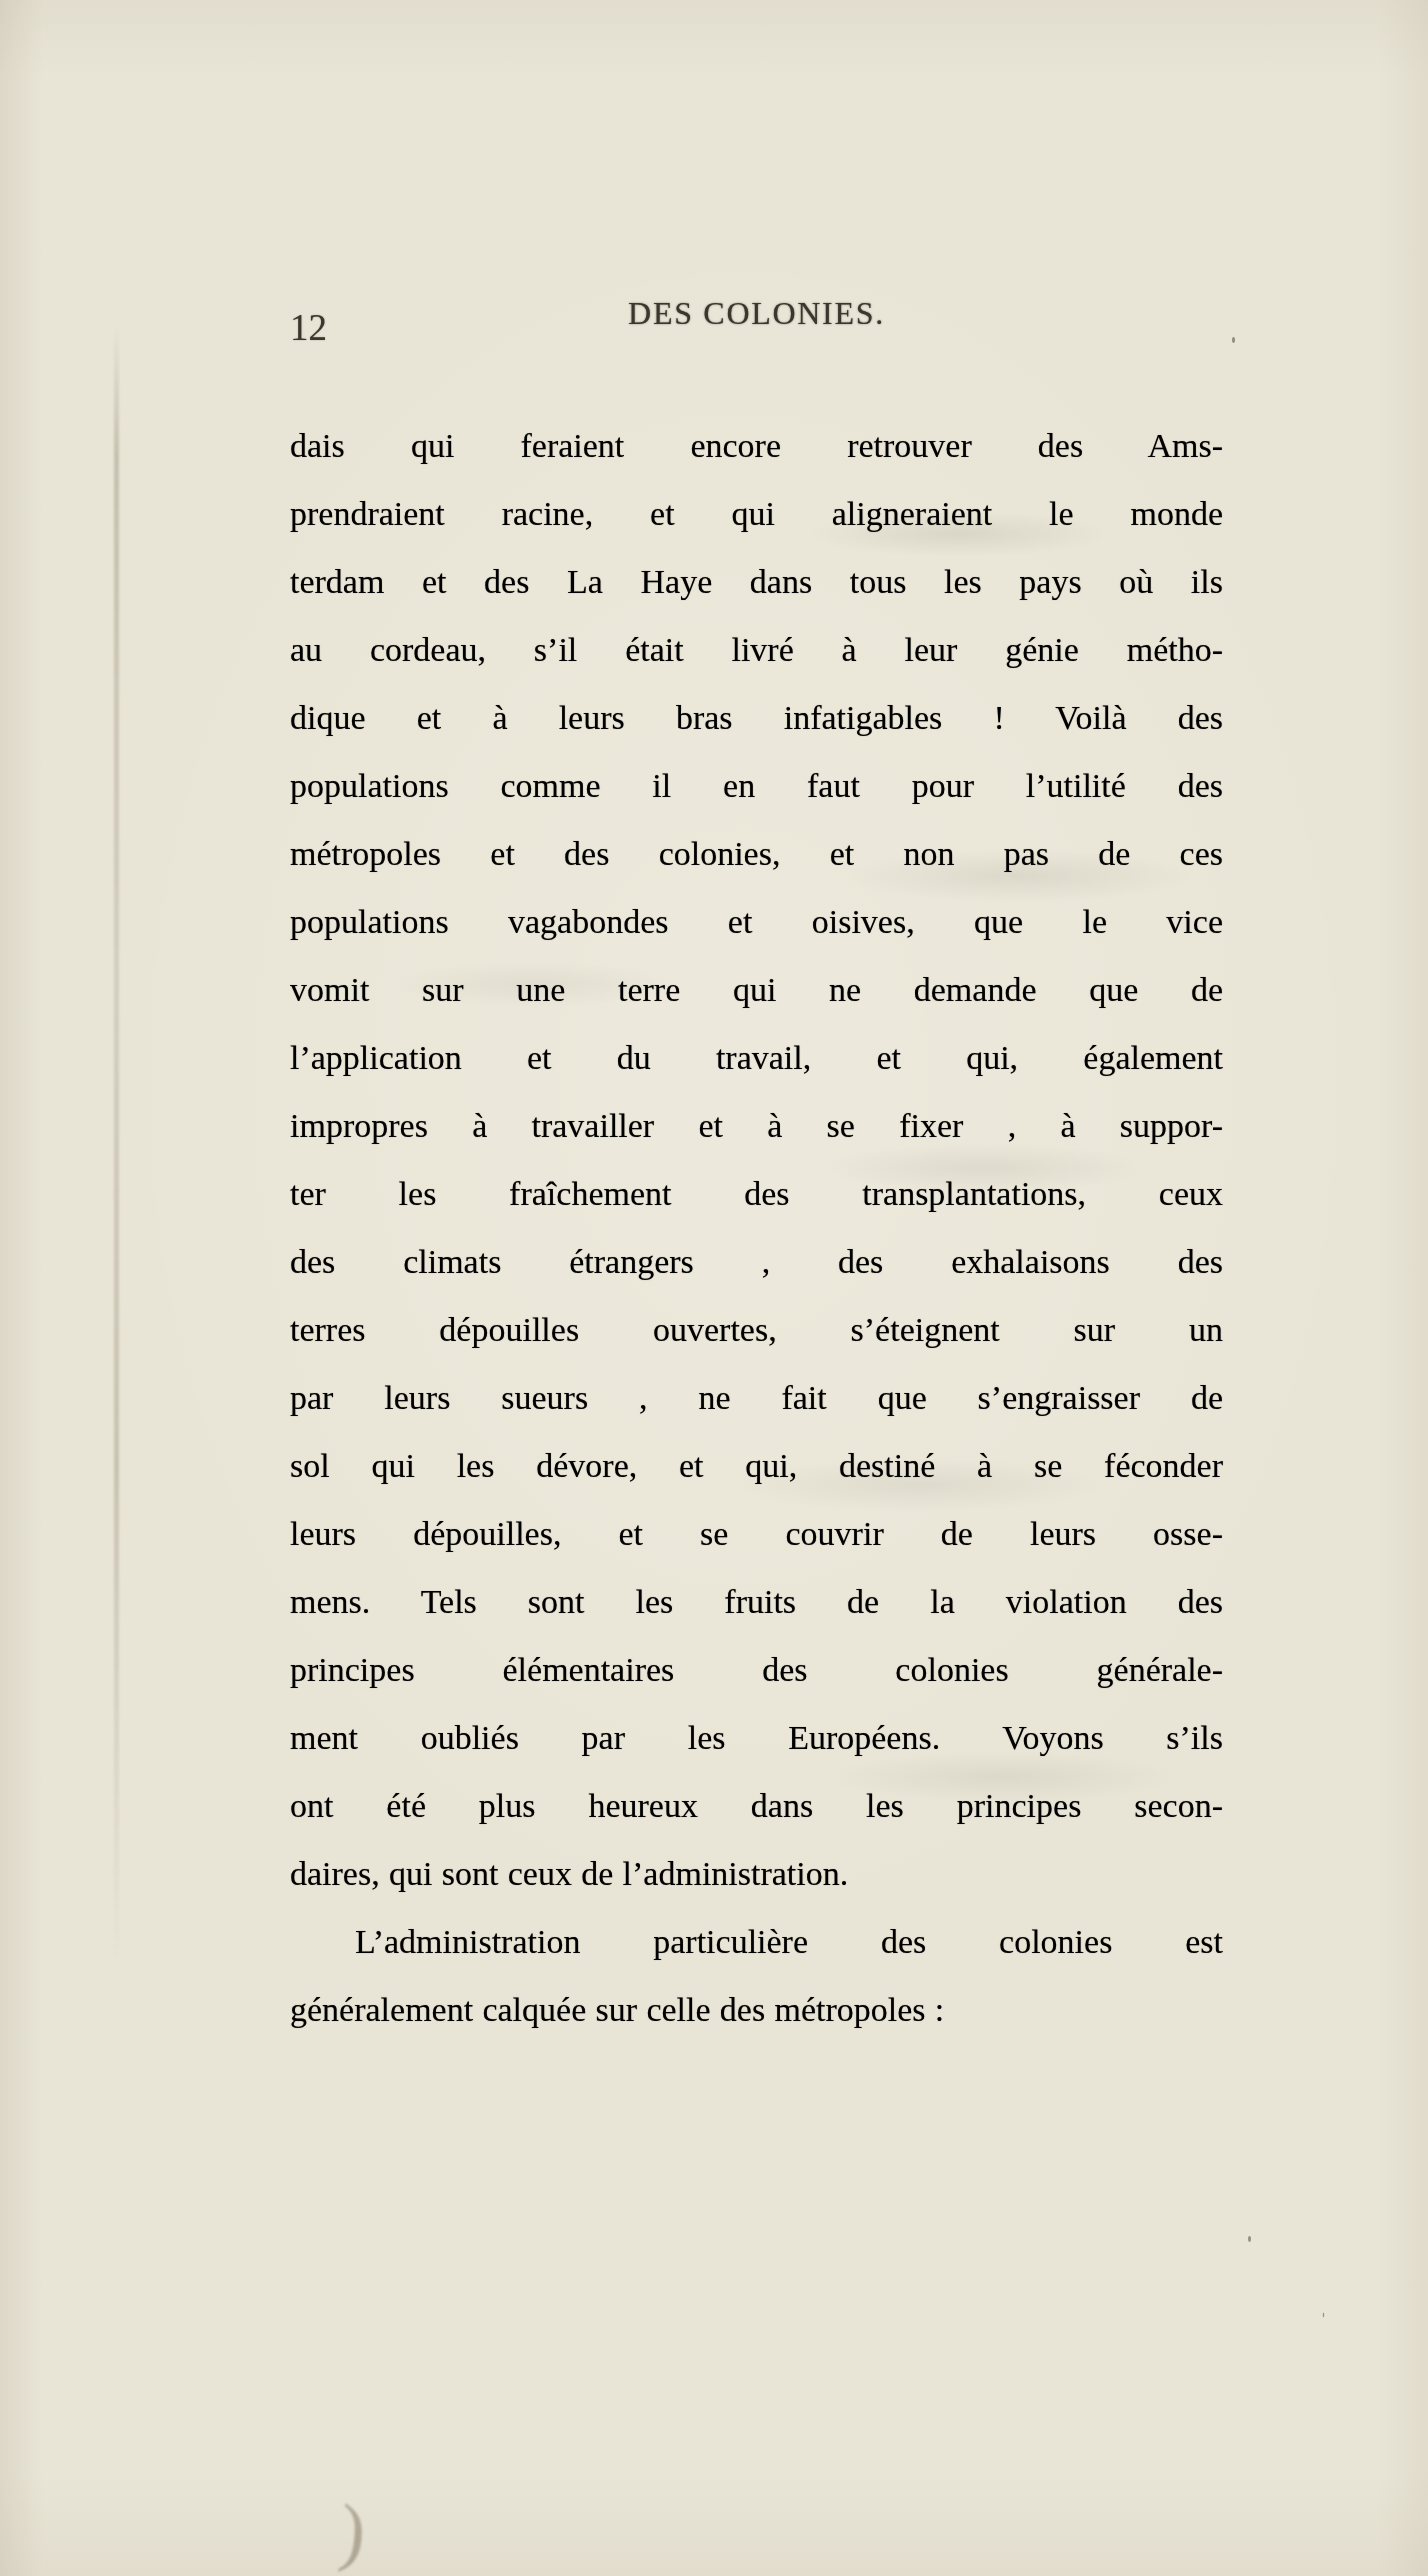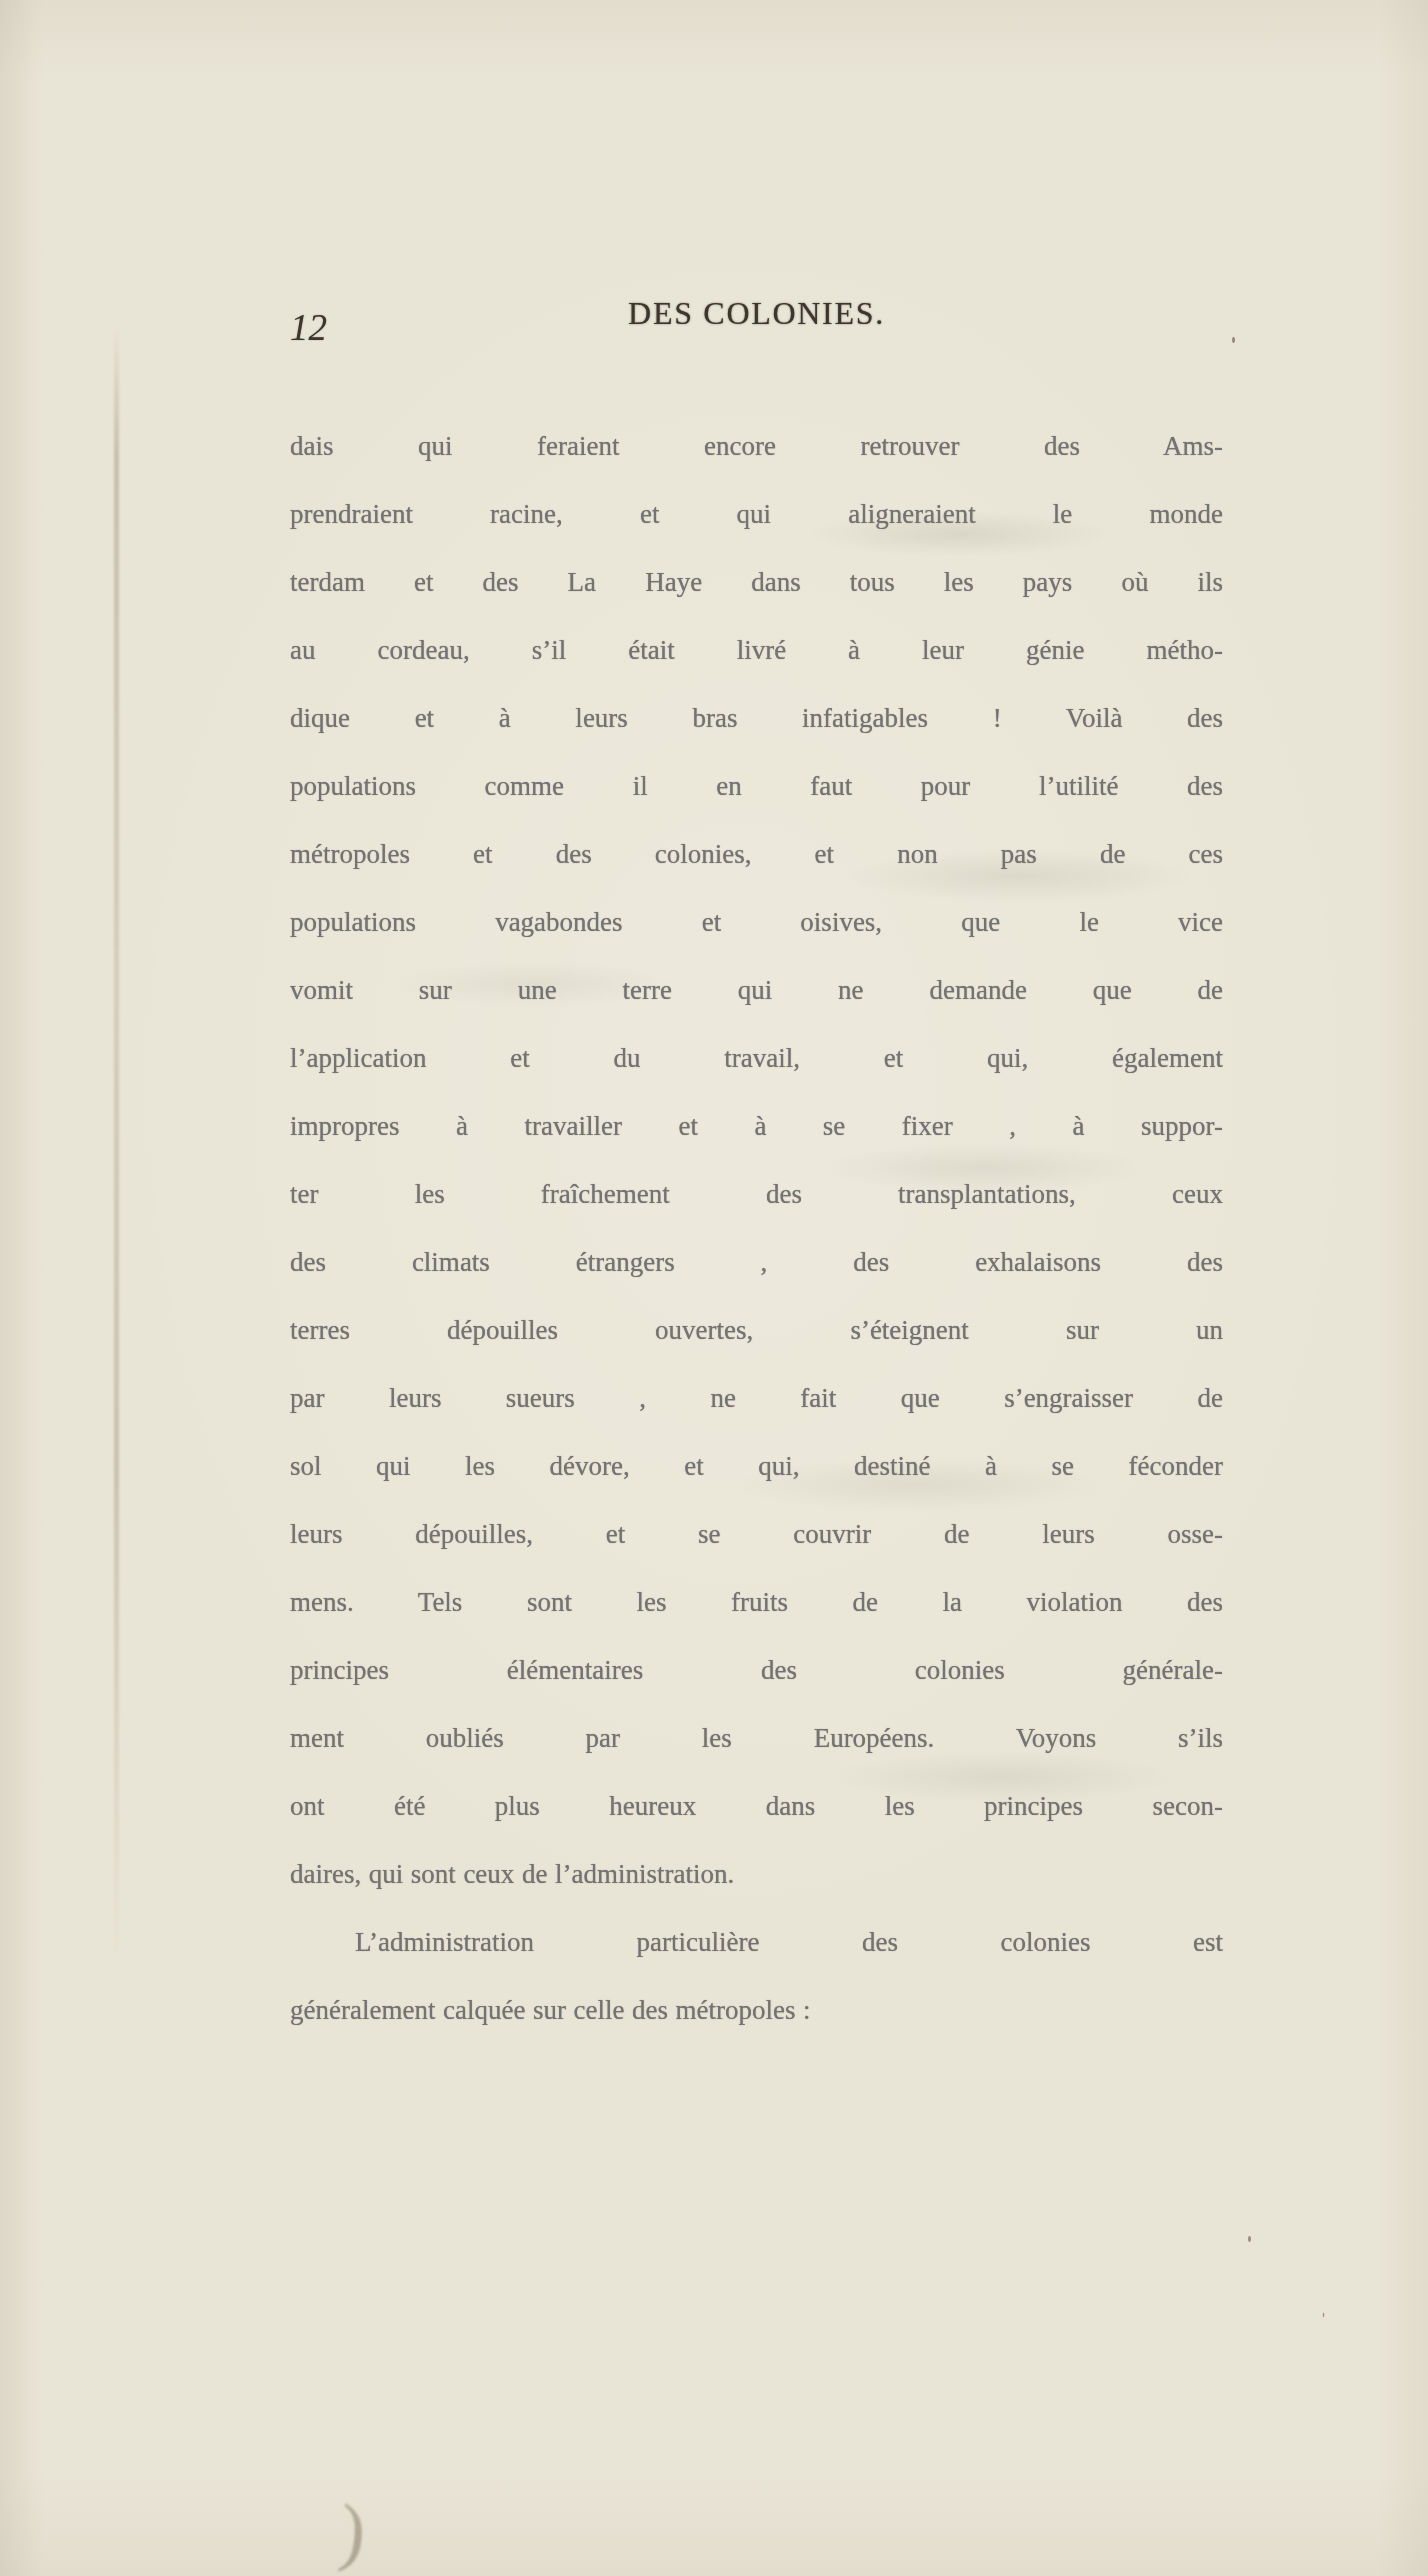--- a/index.html
+++ b/index.html
@@ -68,37 +68,36 @@
       1135px 1627px 0 -1.7px rgba(70,62,50,0.22);
   }
 
   .header { position: absolute; left: 290px; top: 297px; width: 933px; height: 67px; }
   .pagenum {
     position: absolute; left: 0; top: 11.7px;
     font-size: 37px; line-height: 1;
     color: #3b362e;
     text-shadow: 0 0 1.3px rgba(59,54,46,0.55);
     filter: blur(0.3px);
-    font-style: italic;
   }
   .title {
     position: absolute; left: 50%; top: 0;
     transform: translateX(-50%);
     font-size: 32px; line-height: 1;
     letter-spacing: 1.7px;
     white-space: nowrap;
     color: #3b362e;
     text-shadow: 0 0 1.3px rgba(59,54,46,0.6), 0 0 2.5px rgba(59,54,46,0.25);
     filter: blur(0.3px);
   }
 
   .text {
     position: absolute; left: 290px; top: 412px; width: 933px;
-    font-size: 27px; line-height: 68px;
-    color: #737373;
+    font-size: 34px; line-height: 68px;
+    color: #000000;
     text-shadow: 0 0 1px rgba(57,51,43,0.55);
     filter: blur(0.3px);
     word-spacing: 0.8px;
   }
   .line { text-align: justify; text-align-last: justify; }
   .line.para-end { text-align-last: left; }
   .line.indent { text-indent: 65px; }
 
   .curl {
     position: absolute; left: 340px; top: 2493px;

